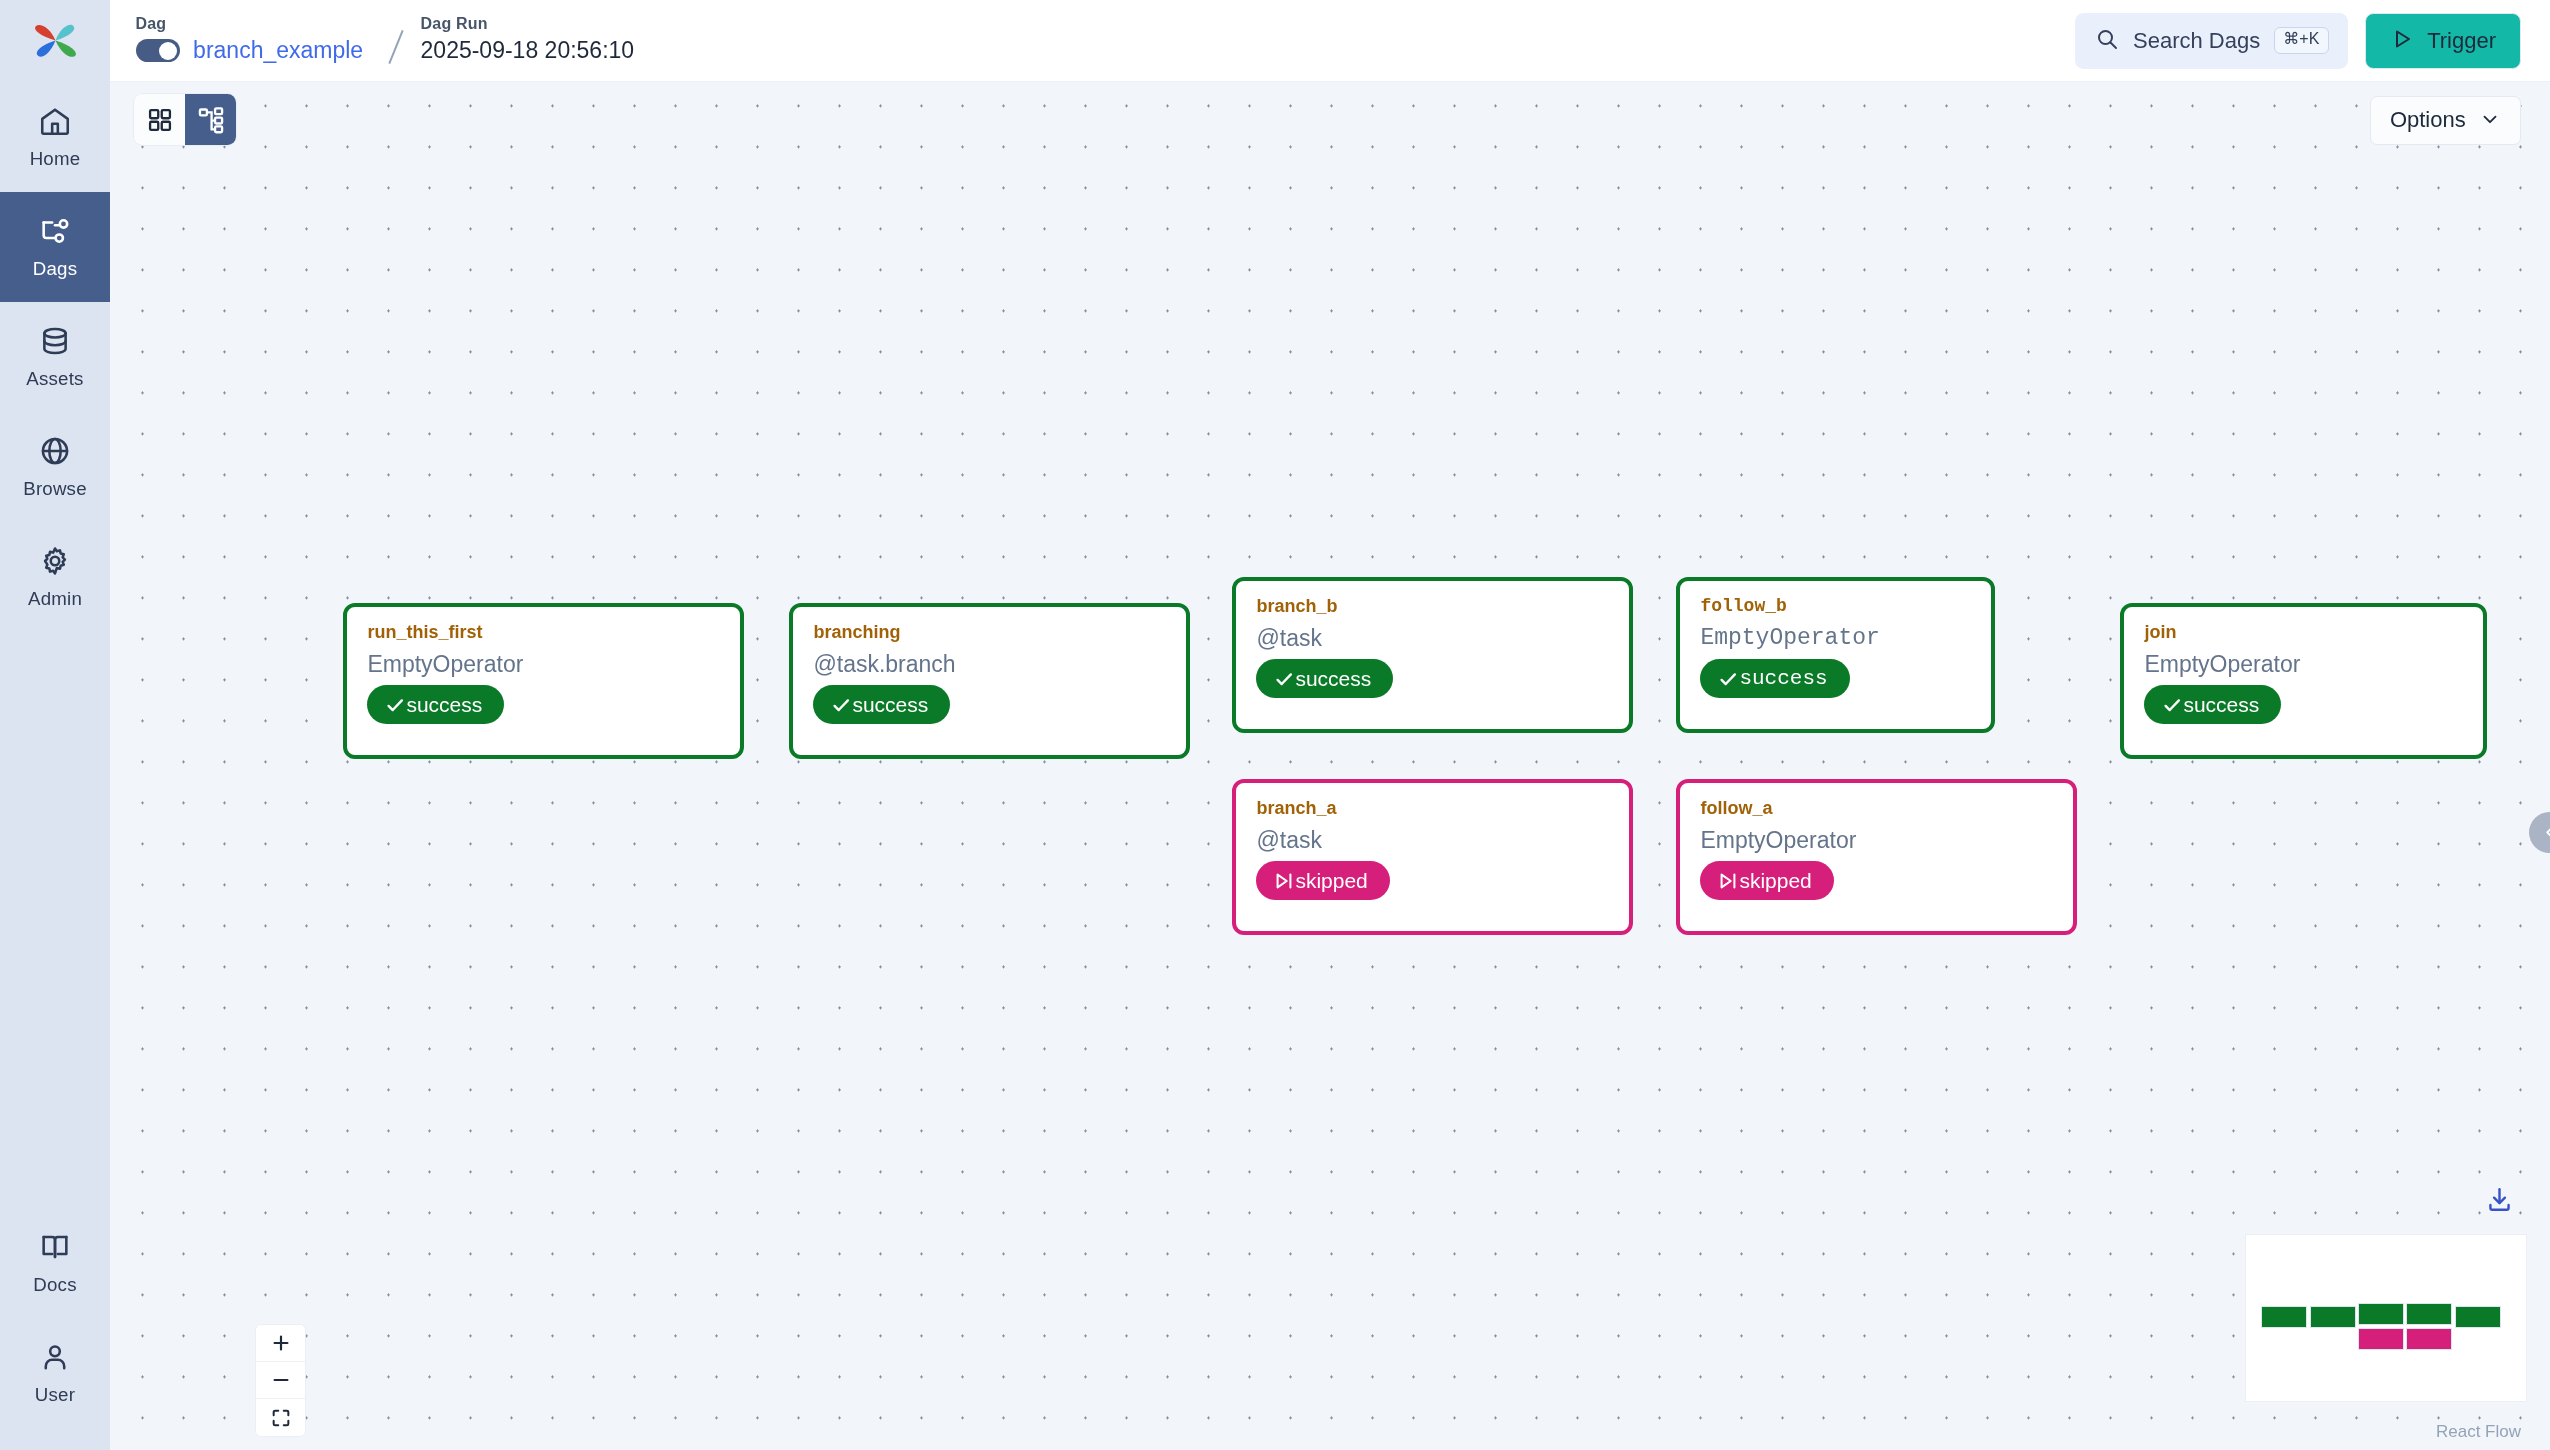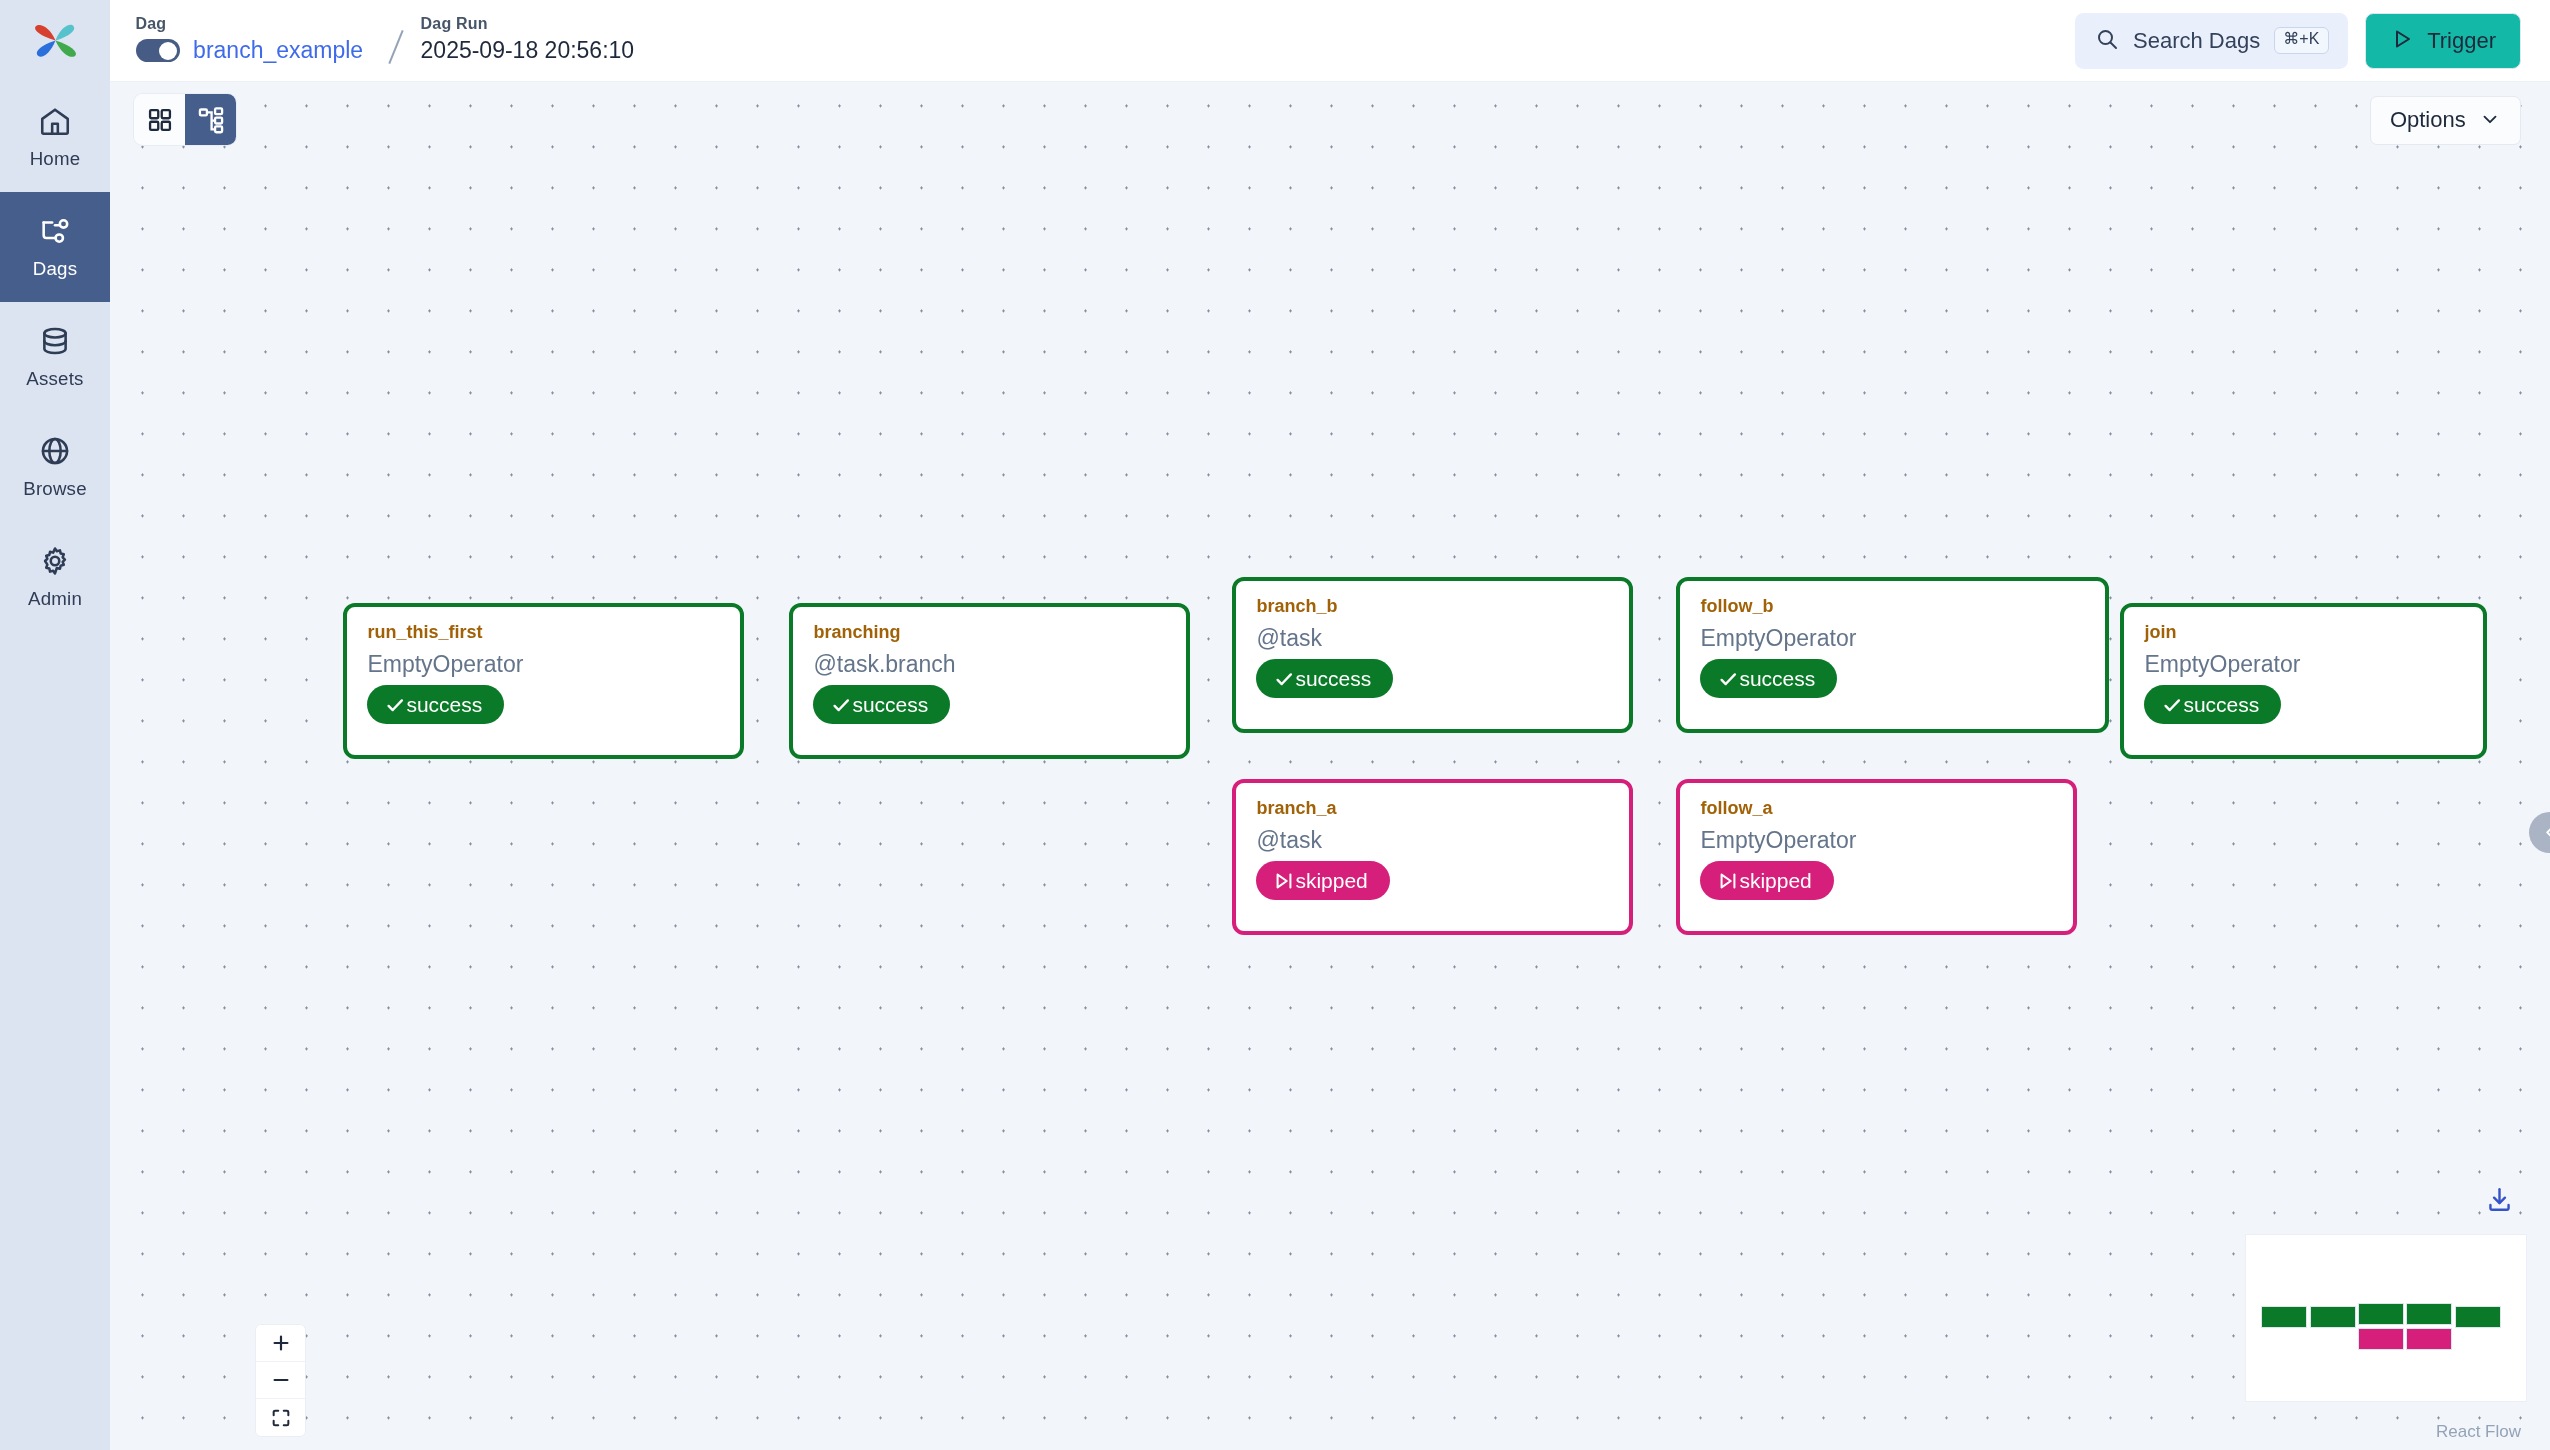--- a/index.html
+++ b/index.html
@@ -219,20 +219,42 @@
       </div>
 
       <div class="nav-item">
         <span class="nav-icon">
           <svg viewBox="0 0 24 24" fill="none" stroke="currentColor" stroke-width="1.8" stroke-linecap="round" stroke-linejoin="round">
             <circle cx="12" cy="12" r="3"></circle>
             <path d="M12 3.2l1.3 1.9 2.2-.6.5 2.2 2.2.6-.8 2.1 1.6 1.6-1.6 1.6.8 2.1-2.2.6-.5 2.2-2.2-.6L12 20.8l-1.3-1.9-2.2.6-.5-2.2-2.2-.6.8-2.1L5 12l1.6-1.6-.8-2.1 2.2-.6.5-2.2 2.2.6z"></path>
           </svg>
         </span>
         <span class="nav-label">Admin</span>
+      </div>
+    </div>
+    <div class="nav-bottom">
+      <div class="nav-item">
+        <span class="nav-icon">
+          <svg viewBox="0 0 24 24" fill="none" stroke="currentColor" stroke-width="1.8" stroke-linecap="round" stroke-linejoin="round">
+            <path d="M4 5h6a2 2 0 0 1 2 2v12"></path>
+              <path d="M20 5h-6a2 2 0 0 0-2 2v12"></path>
+              <path d="M4 5v12h6"></path>
+              <path d="M20 5v12h-6"></path>
+          </svg>
+        </span>
+        <span class="nav-label">Docs</span>
+      </div>
+      <div class="nav-item">
+        <span class="nav-icon">
+          <svg viewBox="0 0 24 24" fill="none" stroke="currentColor" stroke-width="1.8" stroke-linecap="round" stroke-linejoin="round">
+            <circle cx="12" cy="8" r="3.4"></circle>
+              <path d="M5.5 20v-1.5A4.5 4.5 0 0 1 10 14h4a4.5 4.5 0 0 1 4.5 4.5V20"></path>
+          </svg>
+        </span>
+        <span class="nav-label">User</span>
       </div>
     </div>
   </div>
 
   <div class="main">
 
     <div class="topbar">
       <div class="crumb-group">
         <div class="crumb">
           <span class="crumb-label">Dag</span>
@@ -351,21 +373,21 @@
           <span class="badge">
             <span>
               <svg viewBox="0 0 24 24" fill="none" stroke="#ffffff" stroke-width="2.6" stroke-linecap="round" stroke-linejoin="round">
                   <path d="M5 13l4.5 4.5L19.5 7"></path>
                 </svg>
             </span>
             <span>success</span>
           </span>
         </div>
 
-        <div class="node" style="left:1566px; top:495px; width:433px; height:156px;">
+        <div class="node" style="left:1566px; top:495px; width:319px; height:156px;font-family:Liberation Mono, monospace;">
           <span class="node-title">follow_b</span>
           <span class="node-op">EmptyOperator</span>
           <span class="badge">
             <span>
               <svg viewBox="0 0 24 24" fill="none" stroke="#ffffff" stroke-width="2.6" stroke-linecap="round" stroke-linejoin="round">
                   <path d="M5 13l4.5 4.5L19.5 7"></path>
                 </svg>
             </span>
             <span>success</span>
           </span>

